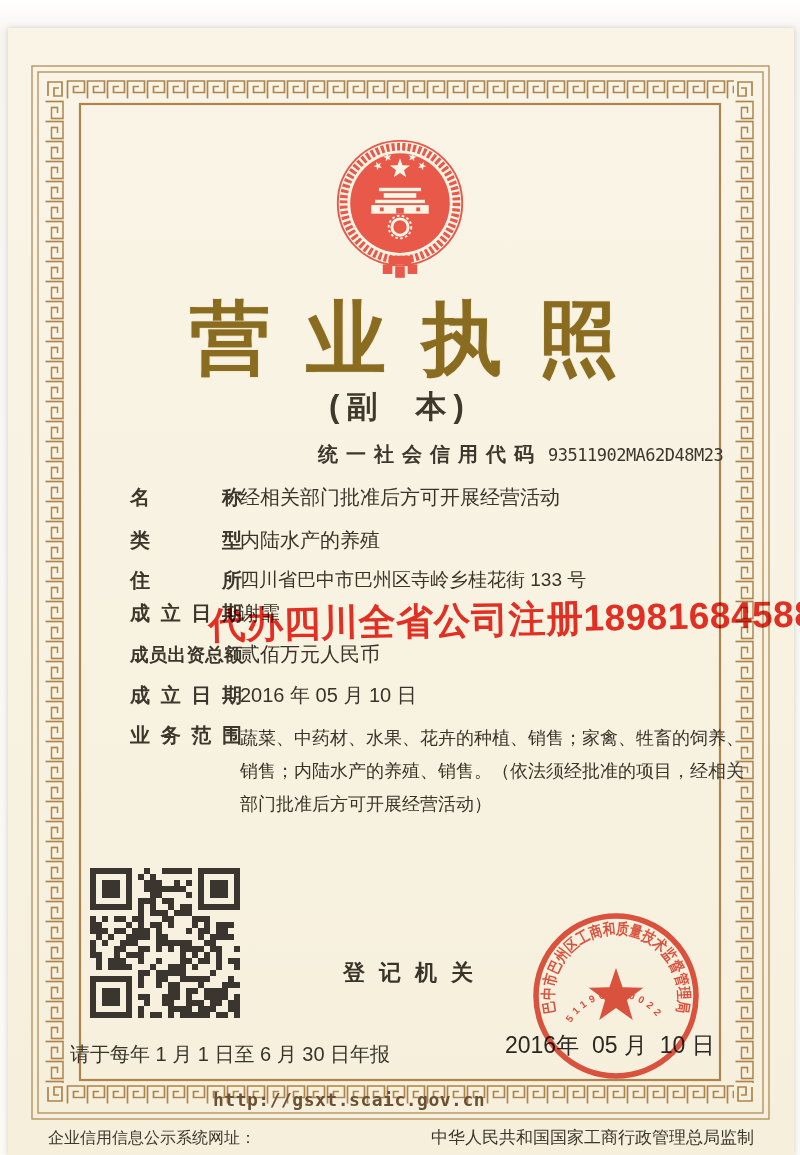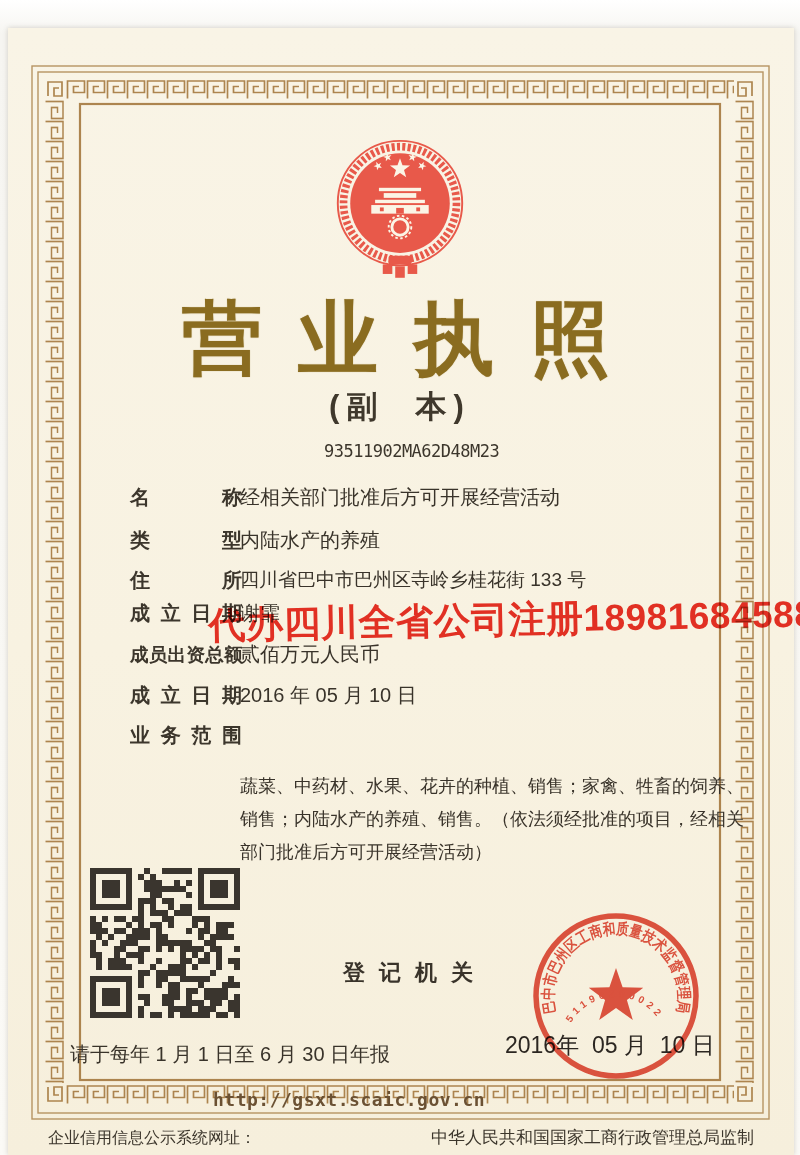--- a/index.html
+++ b/index.html
@@ -10,21 +10,21 @@
     color:#3a342b;
   }
   .paper{
     position:absolute;left:8px;top:28px;width:786px;height:1127px;
     background:linear-gradient(180deg,#f9f4e6 0%,#f8f2e1 55%,#f6efdc 100%);
     box-shadow:0 0 5px rgba(90,80,60,.25);
   }
   .border-svg{position:absolute;left:0;top:0;z-index:1;}
   .emblem{position:absolute;left:333px;top:132px;width:134px;height:148px;z-index:2;}
   .title{
-    position:absolute;left:182px;top:286px;z-index:3;
+    position:absolute;left:190px;top:286px;z-index:3;
     font-size:80px;font-weight:700;letter-spacing:36px;color:#8a6c20;
     white-space:nowrap;text-shadow:0 0 1px rgba(138,108,32,.6);
   }
   .subtitle{
     position:absolute;left:0;top:386px;width:800px;text-align:center;z-index:3;
     font-size:31px;font-weight:600;letter-spacing:7px;color:#3f382c;white-space:pre;
   }
   .credit-row{position:absolute;left:318px;top:441px;z-index:3;display:flex;align-items:baseline;}
   .credit-label{font-size:20px;font-weight:700;letter-spacing:8px;color:#3c362c;}
   .credit-code{font-family:"DejaVu Sans Mono","Liberation Mono",monospace;font-size:17px;letter-spacing:-0.5px;color:#3c362c;margin-left:6px;}
@@ -32,21 +32,21 @@
   .f-label{
     position:absolute;left:130px;width:112px;display:block;
     font-size:20px;font-weight:600;color:#3c362c;
     text-align:justify;text-align-last:justify;
   }
   .f-label.long{font-size:18.5px;letter-spacing:-0.5px;padding-top:1px;}
   .f-value{position:absolute;left:240px;width:520px;font-size:20px;color:#39332a;}
   .r1{top:484px;} .r2{top:527px;} .r3{top:567px;} .r4{top:600px;}
   .r5{top:641px;} .r6{top:682px;} .r7{top:722px;}
   .r3 .f-value{font-size:19px;}
-  .r7 .f-value{font-size:18px;line-height:33px;width:518px;margin-top:48px;}
+  .r7 .f-value{font-size:18px;line-height:33px;width:518px;}
   .watermark-ad{
     position:absolute;left:208px;top:601px;z-index:8;white-space:nowrap;
     font-size:37px;font-weight:700;color:#e7271b;opacity:.95;
     transform:rotate(-1.1deg);transform-origin:left top;
     mix-blend-mode:multiply;letter-spacing:0.5px;
   }
   .qr{position:absolute;left:90px;top:868px;width:150px;height:150px;z-index:4;opacity:.92;}
   .qr i{position:absolute;width:6px;height:6px;background:#2b2620;}
   .qr-finder{position:absolute;width:42px;height:42px;border:6px solid #2b2620;box-sizing:border-box;}
   .qr-finder::after{content:"";position:absolute;left:6px;top:6px;width:18px;height:18px;background:#2b2620;}
@@ -139,20 +139,21 @@
     <rect x="52" y="136" width="10" height="10"></rect>
     <rect x="78" y="136" width="10" height="10"></rect>
     <rect x="65" y="138" width="10" height="12"></rect>
   </g>
 </svg>
 
 <div class="title">营业执照</div>
 <div class="subtitle">(副  本)</div>
 
 <div class="credit-row">
+  <span class="credit-label">统一社会信用代码</span>
   <span class="credit-code">93511902MA62D48M23</span>
 </div>
 
 <div class="field-row r1">
   <span class="f-label">名称</span>
   <span class="f-value">经相关部门批准后方可开展经营活动</span>
 </div>
 <div class="field-row r2">
   <span class="f-label">类型</span>
   <span class="f-value">内陆水产的养殖</span>

